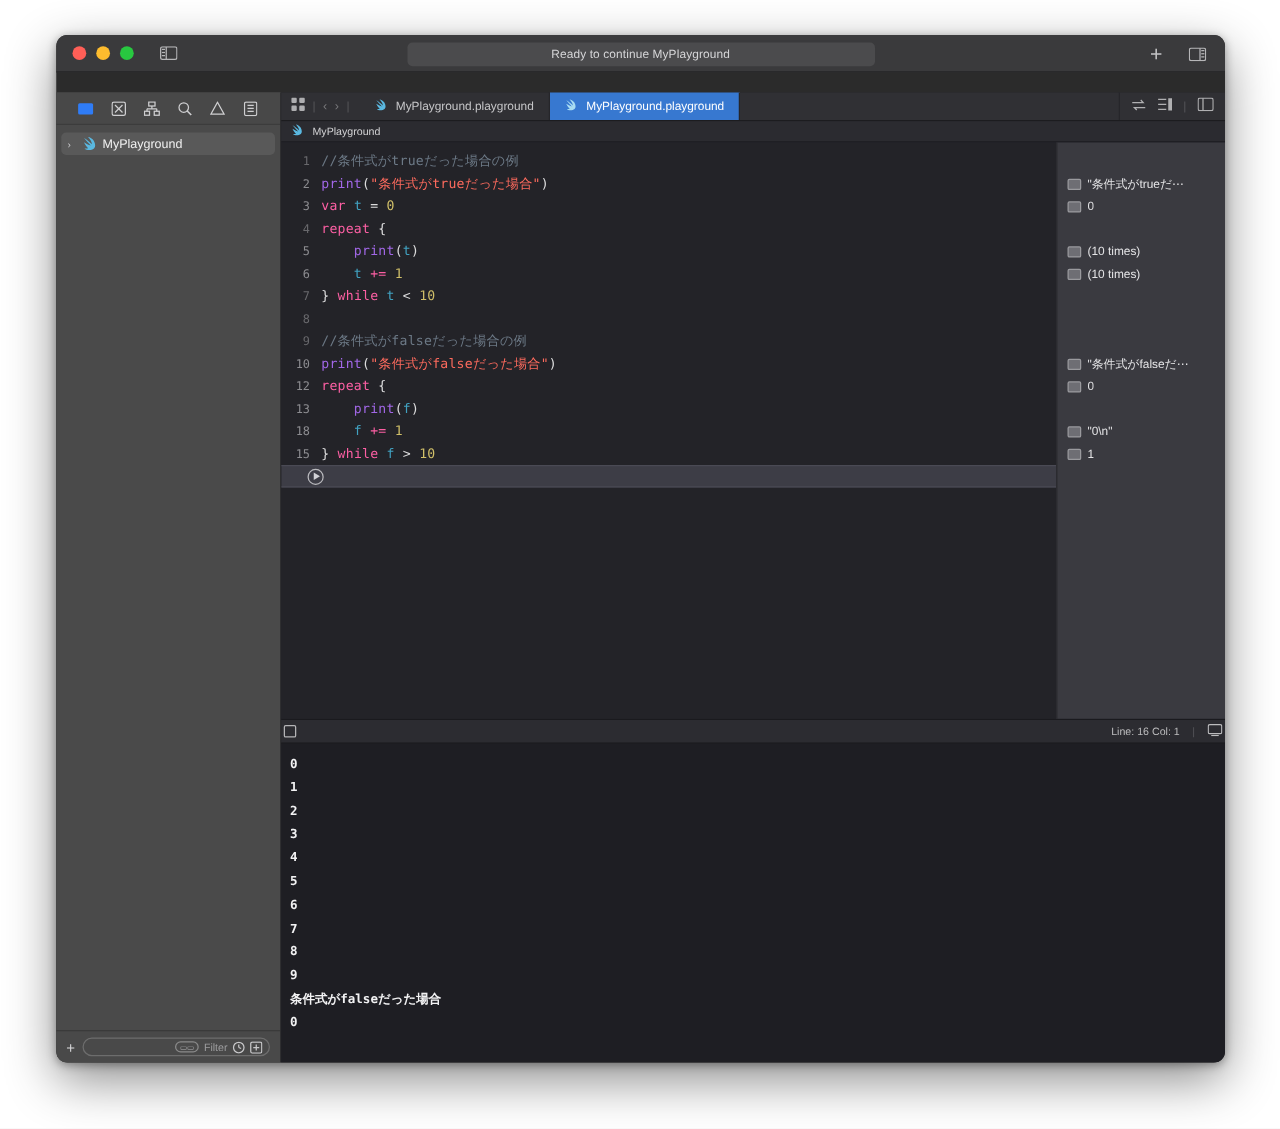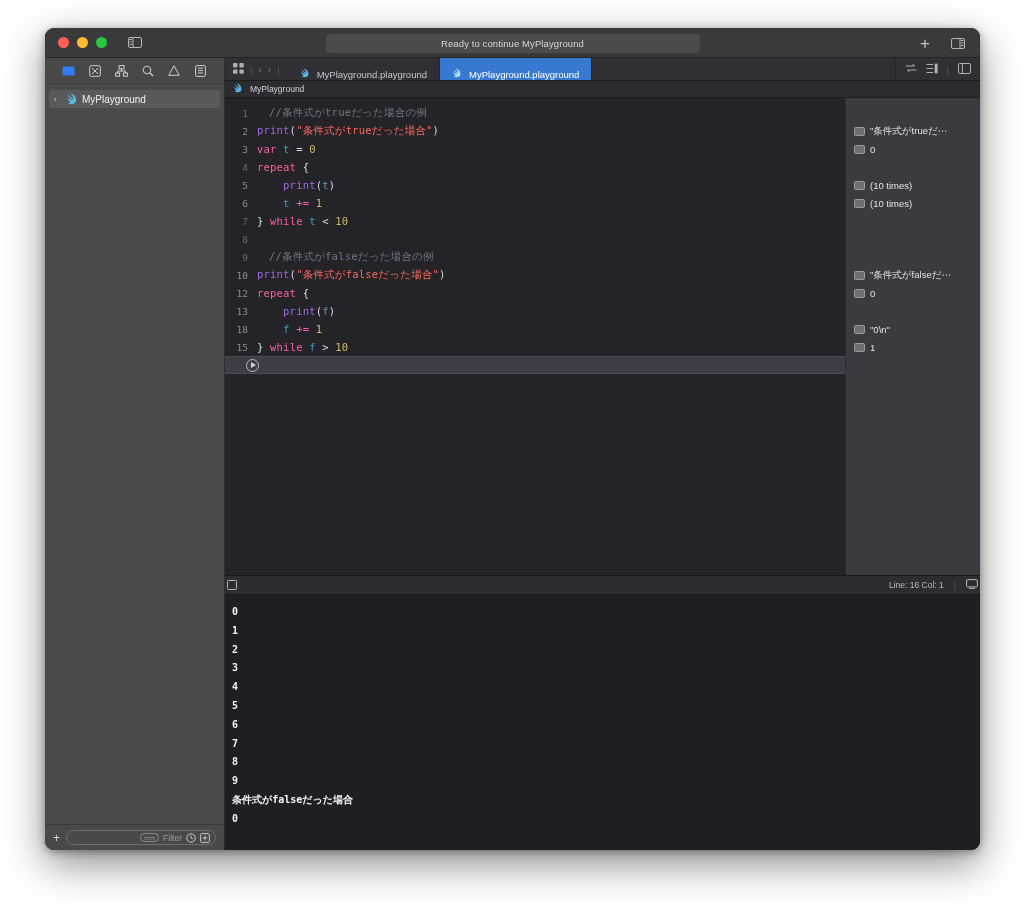--- a/index.html
+++ b/index.html
@@ -13,21 +13,21 @@
 
   
   .window {
     position: absolute;
     left: 45px; top: 28px;
     width: 935px; height: 822px;
     background: #2b2b2b;
     border-radius: 9px;
     overflow: hidden;
     box-shadow: 0 14px 40px rgba(0,0,0,.45), 0 2px 8px rgba(0,0,0,.35);
-    display: flex; flex-direction: column;
+    display: flex; flex-direction: column; gap: 16px;
   }
 
   
   .titlebar {
     height: 30px; flex: none;
     background: #3a3a3c;
     display: flex; align-items: center;
     position: relative;
     border-bottom: 1px solid #242426;
   }
@@ -123,21 +123,21 @@
     height: 23px; flex: none;
     background: #303034;
     display: flex; align-items: stretch;
     border-bottom: 1px solid #1c1c1f;
     font-size: 9.5px;
   }
   .tabbar-left { display: flex; align-items: center; gap: 6px; padding: 0 8px; color: #aeaeb0; }
   .navchev { color: #77777a; font-size: 10px; }
   .vsep { color: #55555a; }
   .tab {
-    display: flex; align-items: flex-end; gap: 5px;
+    display: flex; align-items: center; gap: 5px;
     padding: 0 12px;
     color: #c6c6c8;
     border-right: 1px solid #26262a;
   }
   .tab.active { background: #3778d0; color: #ffffff; }
   .tabbar-spacer { flex: 1; border-right: 1px solid #26262a; }
   .tabbar-right { display: flex; align-items: center; gap: 9px; padding: 0 9px; color: #b0b0b2; }
 
   .jumpbar {
     height: 17px; flex: none;
@@ -167,21 +167,21 @@
     position: relative;
   }
   .gutter {
     width: 32px; flex: none;
     text-align: right; padding-right: 9px;
     color: #8c8c90; font-size: 9.5px;
   }
   .gutter.dim { color: #68686c; }
   .code-text { flex: 1; letter-spacing: .2px; }
 
-  .tok-comment { color: #6c7986; margin-left: 12px; }
+  .tok-comment { color: #6c7986; }
   .tok-fn      { color: #a167e6; }
   .tok-str     { color: #fc6a5d; }
   .tok-kw      { color: #fc5fa3; }
   .tok-num     { color: #d0bf69; }
   .tok-var     { color: #41a1c0; }
   .tok-plain   { color: #dcdcdd; }
 
   .exec-line {
     height: 18px;
     background: #3d3d46;

